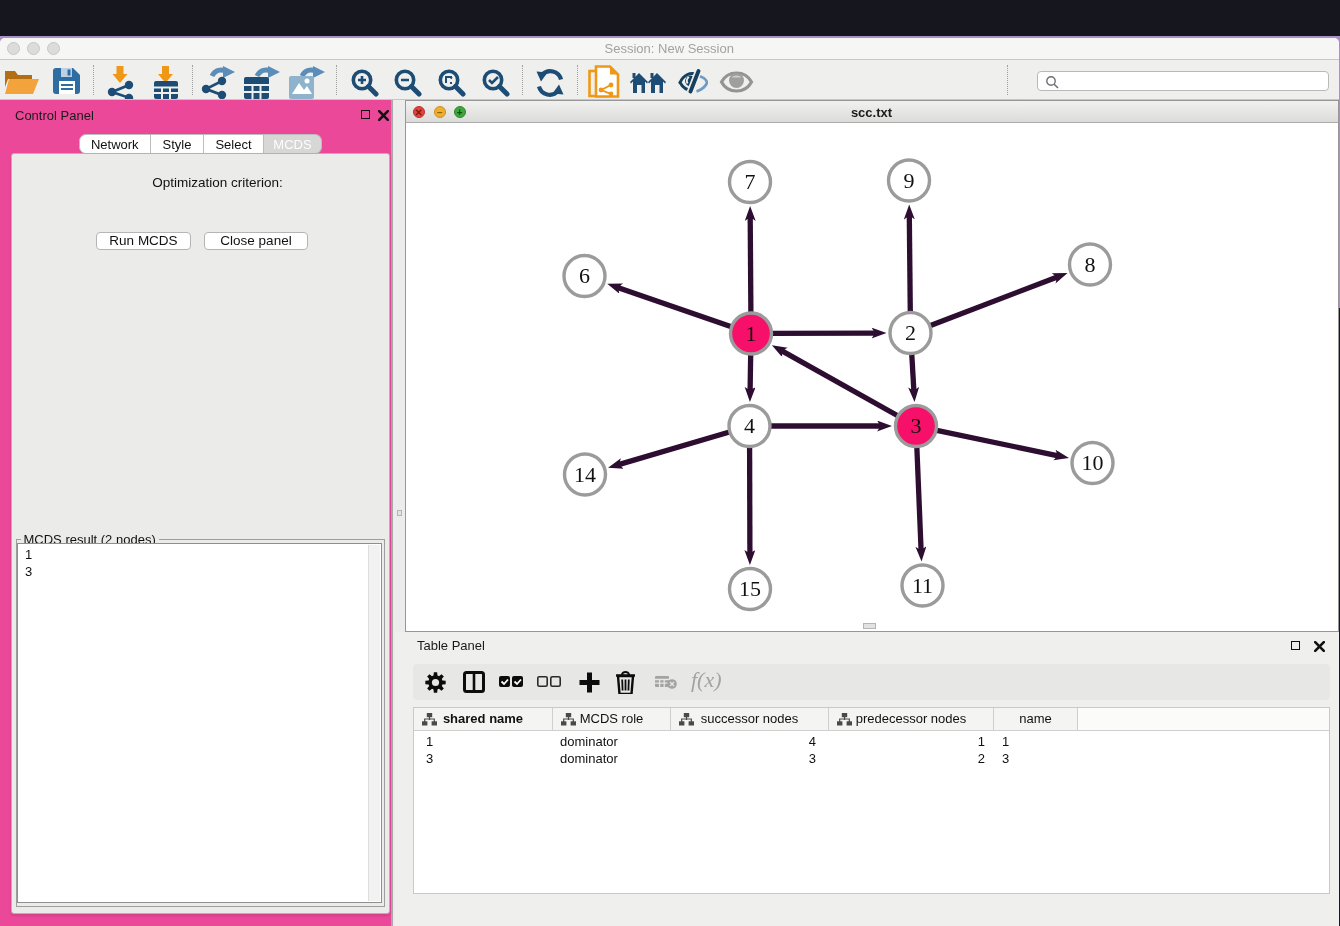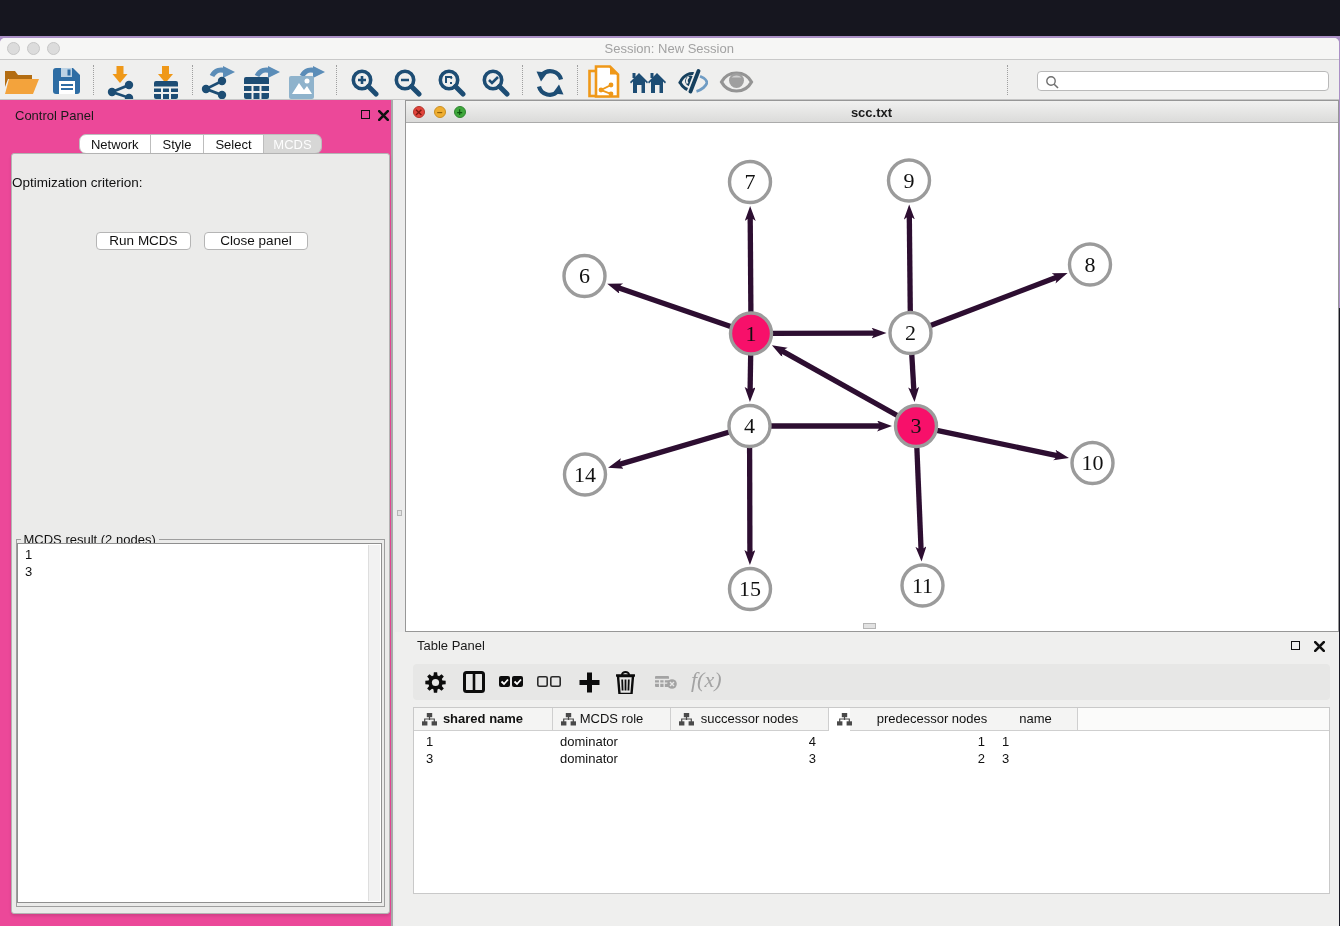--- a/index.html
+++ b/index.html
@@ -33,21 +33,21 @@
 .tabbar { position:absolute; display:flex; font-size:13px; }
 .tab { border:1px solid #bdbdbd; border-left:none; background:#fff; color:#111;
   display:flex; align-items:center; justify-content:center; height:20px; }
 .tab.first { border-left:1px solid #bdbdbd; border-radius:7px 0 0 7px; }
 .tab.last { border-radius:0 7px 7px 0; }
 .tab.sel { background:#d7d7d6; color:#fdfdfd; }
 #cptabs { left:78.5px; top:34px; }
 #cpbody { position:absolute; left:11px; top:52.5px; width:379px; height:761px;
   background:#ebebea; border:1px solid #b3b3b3; border-radius:3px;
   box-shadow:0 2px 3px rgba(0,0,0,0.12); }
-#optlabel { position:absolute; left:0; top:21px; width:100%; text-align:left; font-size:13.5px; color:#111; }
+#optlabel { position:absolute; left:17px; top:21px; width:100%; text-align:center; font-size:13.5px; color:#111; }
 #dropdown { position:absolute; left:33px; top:44px; width:311px; height:19px; background:#fff;
   border:1px solid #b5b5b5; border-radius:4px; font-size:13.5px; color:#111; line-height:17px;
   padding-left:13px; }
 .btn { position:absolute; height:18px; background:#fff; border:1px solid #b5b5b5; border-radius:4px;
   font-size:13.5px; color:#111; text-align:center; line-height:16px; }
 #fieldset { position:absolute; left:3.5px; top:378.5px; width:369px; height:375px; }
 #fsborder { position:absolute; left:0; top:6.5px; width:369px; height:368.5px; border:1px solid #9e9e9e; }
 #fslegend { position:absolute; left:5px; top:0; background:#ebebea; padding:0 3px; font-size:13px; color:#111; }
 #fswhite { position:absolute; left:1.5px; top:10.5px; width:365px; height:360px; background:#fff;
   border:1px solid #8f8f8f; font-size:13px; color:#111; line-height:17px; padding:2px 0 0 7px; }
@@ -366,21 +366,21 @@
             </g>
         <circle cx="17" cy="8" r="4.8" fill="#a3a3a3"></circle>
         <path d="M15,6 l4,4 M19,6 l-4,4" stroke="#e7e7e6" stroke-width="1.4"></path>
       </svg>
       <div style="position:absolute; left:278px; top:3px; font-family:'Liberation Serif',serif; font-style:italic; font-size:22px; color:#a3a3a3;">f(x)</div>
     </div>
     <div id="tptable">
       <div class="thdr" style="left:0; width:139px;font-weight:bold;">shared name</div>
       <div class="thdr" style="left:139px; width:118px;">MCDS role</div>
       <div class="thdr" style="left:257px; width:158px;">successor nodes</div>
-      <div class="thdr" style="left:436px; width:165px;">predecessor nodes</div>
+      <div class="thdr" style="left:415px; width:165px;">predecessor nodes</div>
       <div class="thdr" style="left:580px; width:84px;">name</div>
       <div class="thdr" style="left:664px; width:251px; border-right:none; background:#fbfbfa;"></div>
       <svg class="hico" style="position:absolute; left:8px; top:5px;" width="15" height="13" viewBox="0 0 15 13">
             <g fill="#4a4a4a">
               <rect x="4.8" y="0" width="5.4" height="4.2"></rect>
               <rect x="0" y="8.3" width="5.4" height="4.2"></rect>
               <rect x="9.6" y="8.3" width="5.4" height="4.2"></rect>
             </g>
             <path d="M2.7,9 v-3 h9.6 v3 M7.5,4 v3" fill="none" stroke="#4a4a4a" stroke-width="1.2"></path>
           </svg>

